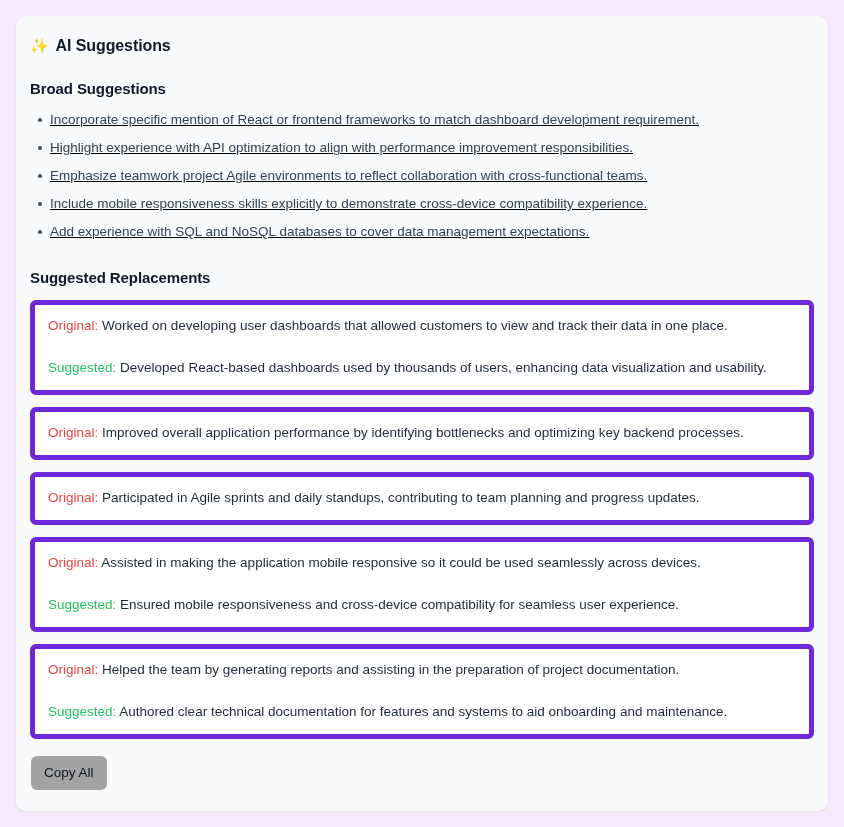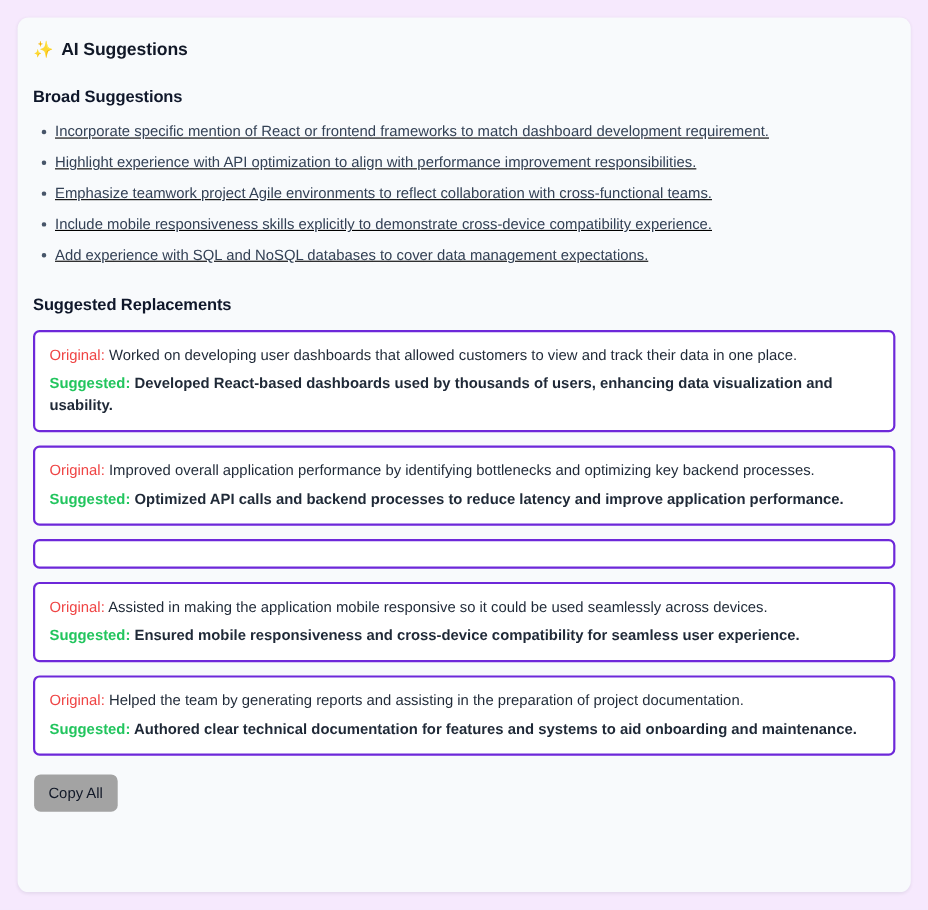--- a/index.html
+++ b/index.html
@@ -70,32 +70,32 @@
     position: absolute;
     left: 8px; top: 8px;
     width: 3.5px; height: 3.5px;
     border-radius: 50%;
     background: #475569;
   }
   .replacements-heading { margin-top: 27px; }
   .cards { margin-top: 12px; }
   .sugg-card {
     background: #ffffff;
-    border: 2px solid #6d28d9;
+    border: 5px solid #6d28d9;
     border-radius: 6px;
     padding: 11px 13px 12px 13px;
     margin-bottom: 12px;
   }
   .sugg-line {
     font-size: 13.5px;
     line-height: 20px;
     color: #1f2937;
     margin: 0;
   }
-  .sugg-line + .sugg-line { margin-top: 6px; font-weight: bold; }
+  .sugg-line + .sugg-line { margin-top: 22px; }
   .lbl-original { color: #ef4444; }
   .lbl-suggested { color: #22c55e; }
   .footer { padding: 5px 0 0 1px; }
   .copy-all-btn {
     display: inline-block;
     background: #a3a3a3;
     border: none;
     border-radius: 6px;
     color: #111827;
     font-family: "Liberation Sans", sans-serif;
@@ -130,24 +130,24 @@
 
     <div class="cards">
 
       <div class="sugg-card">
         <p class="sugg-line"><span class="lbl-original">Original:</span> <span>Worked on developing user dashboards that allowed customers to view and track their data in one place.</span></p>
         <p class="sugg-line"><span class="lbl-suggested">Suggested:</span> <span>Developed React-based dashboards used by thousands of users, enhancing data visualization and usability.</span></p>
       </div>
 
       <div class="sugg-card">
         <p class="sugg-line"><span class="lbl-original">Original:</span> <span>Improved overall application performance by identifying bottlenecks and optimizing key backend processes.</span></p>
-        <p class="sugg-line"><span class="lbl-suggested">Suggested:</span> <span>Optimized API calls and backend processes to reduce latency and improve application performance.</span></p>
       </div>
 
       <div class="sugg-card">
+        <p class="sugg-line"><span class="lbl-original">Original:</span> <span>Participated in Agile sprints and daily standups, contributing to team planning and progress updates.</span></p>
       </div>
 
       <div class="sugg-card">
         <p class="sugg-line"><span class="lbl-original">Original:</span> <span>Assisted in making the application mobile responsive so it could be used seamlessly across devices.</span></p>
         <p class="sugg-line"><span class="lbl-suggested">Suggested:</span> <span>Ensured mobile responsiveness and cross-device compatibility for seamless user experience.</span></p>
       </div>
 
       <div class="sugg-card">
         <p class="sugg-line"><span class="lbl-original">Original:</span> <span>Helped the team by generating reports and assisting in the preparation of project documentation.</span></p>
         <p class="sugg-line"><span class="lbl-suggested">Suggested:</span> <span>Authored clear technical documentation for features and systems to aid onboarding and maintenance.</span></p>

